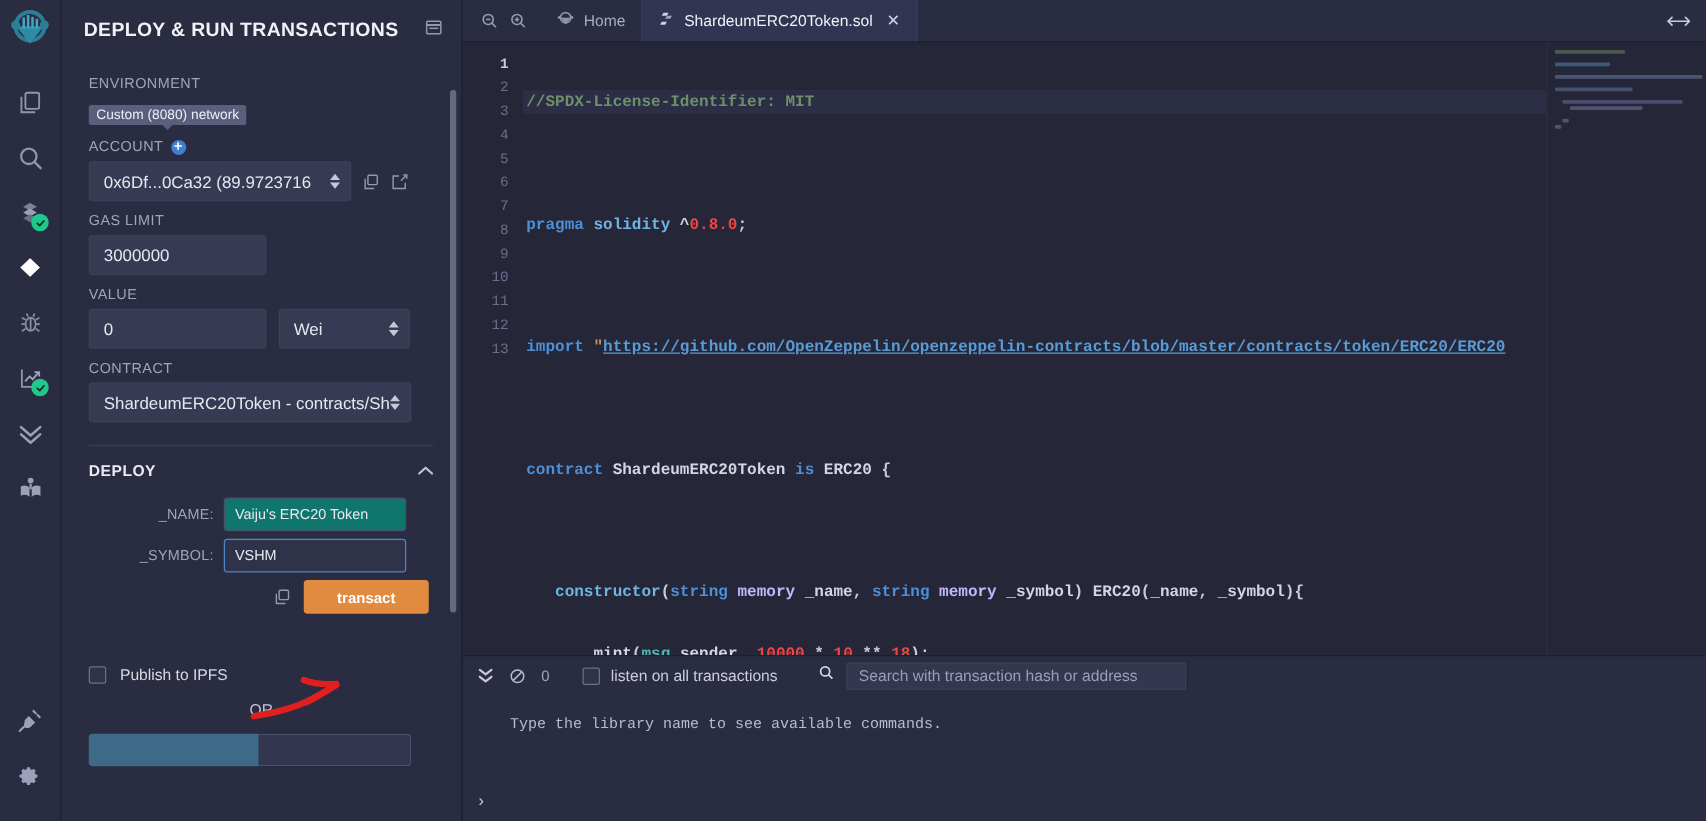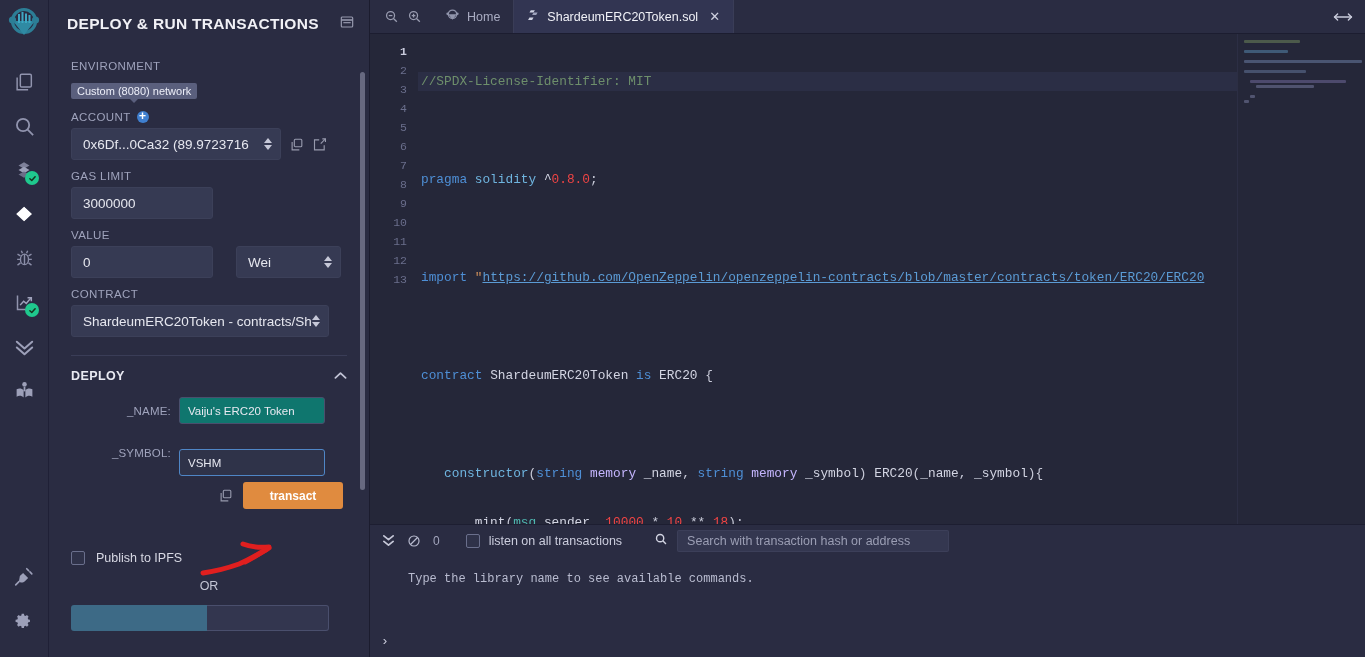--- a/index.html
+++ b/index.html
@@ -71,21 +71,21 @@
     display:block;width:0;height:0;border-left:4px solid transparent;
     border-right:4px solid transparent;
   }
   .caret i.up{border-bottom:5px solid #c6c8d8;}
   .caret i.dn{border-top:5px solid #c6c8d8;}
 
   .w-env{width:240px;}
   .w-acct{width:210px;}
   .w-gas{width:142px;}
   .w-val{width:142px;}
-  .w-unit{width:105px;margin-left:13px;}
+  .w-unit{width:105px;}
   .w-contract{width:258px;}
 
   .tooltip-net{
     display:inline-block;background:#5a5f7d;color:#eceef8;
     font-size:11px;padding:2px 6px;border-radius:2px;margin:6px 0 2px 0;
     position:relative;
   }
   .tooltip-net:after{
     content:"";position:absolute;left:50%;bottom:-4px;margin-left:-4px;
     border-left:4px solid transparent;border-right:4px solid transparent;
@@ -114,21 +114,21 @@
   .ctor-row{display:flex;align-items:center;margin:6px 0;}
   .ctor-label{
     width:100px;text-align:right;padding-right:8px;
     font-size:11.5px;color:#9fa3bc;letter-spacing:.2px;
   }
   .ctor-input{
     width:146px;height:27px;box-sizing:border-box;
     background:#0f766e;border:1px solid #4a4f6d;border-radius:3px;
     color:#e8e9f1;font-size:11.5px;padding:0 8px;display:flex;align-items:center;
   }
-  .ctor-input.focused{border-color:#4f86c6;background:#2f3349;margin-top:19px;}
+  .ctor-input.focused{border-color:#4f86c6;background:#2f3349;}
   .deploy-actions{display:flex;align-items:center;justify-content:flex-end;gap:10px;margin-top:6px;padding-right:4px;}
   .btn-transact{
     background:#e08b3f;color:#fff;border:none;border-radius:3px;
     height:27px;min-width:100px;padding:0 14px;font-size:12px;font-weight:600;
     font-family:"Liberation Sans",sans-serif;cursor:pointer;
     display:flex;align-items:center;justify-content:center;
   }
   .ipfs-row{display:flex;align-items:center;gap:11px;margin-top:42px;}
   .cbx{
     width:14px;height:14px;border:1px solid #6a6f8c;border-radius:2px;
@@ -182,21 +182,21 @@
   }
   .gutter div{
     height:19px;line-height:19px;font-family:"Liberation Mono",monospace;
     font-size:11.5px;color:#6a6e8c;
   }
   .gutter div.cur{color:#c9cbdd;font-weight:700;}
   .code{
     flex:1;padding-top:8px;font-family:"Liberation Mono",monospace;
     font-size:12.8px;overflow:hidden;white-space:pre;min-width:0;
   }
-  .code .ln{height:19px;line-height:19px;padding-left:3px;}
+  .code .ln{height:19px;line-height:19px;padding-left:3px;font-weight:bold;}
   .code .ln.hl{background:#2b2e45;}
   .cm{color:#6e8f6b;}
   .kw{color:#4e8fd6;}
   .ty{color:#4e8fd6;}
   .str{color:#cf8f5a;}
   .num{color:#ef4444;}
   .fn{color:#6fb5e0;}
   .id{color:#d3d5e3;}
   .mem{color:#c4b5fd;}
   .glob{color:#4fb7b0;}

